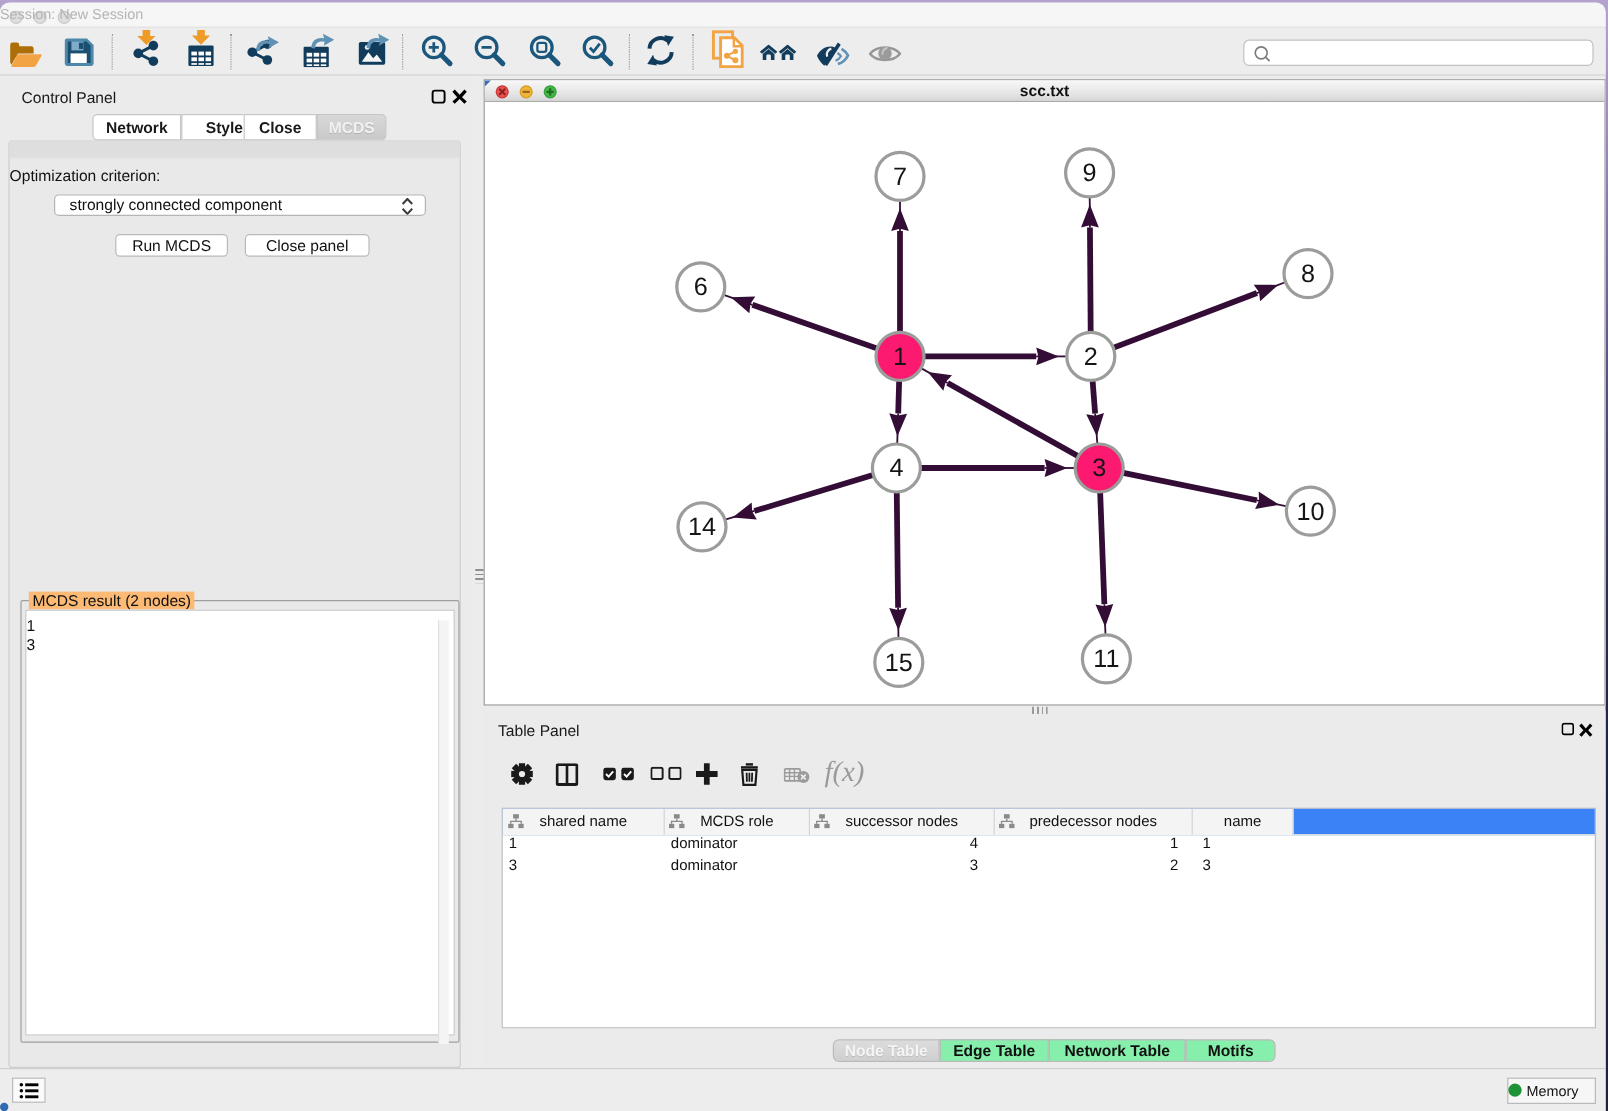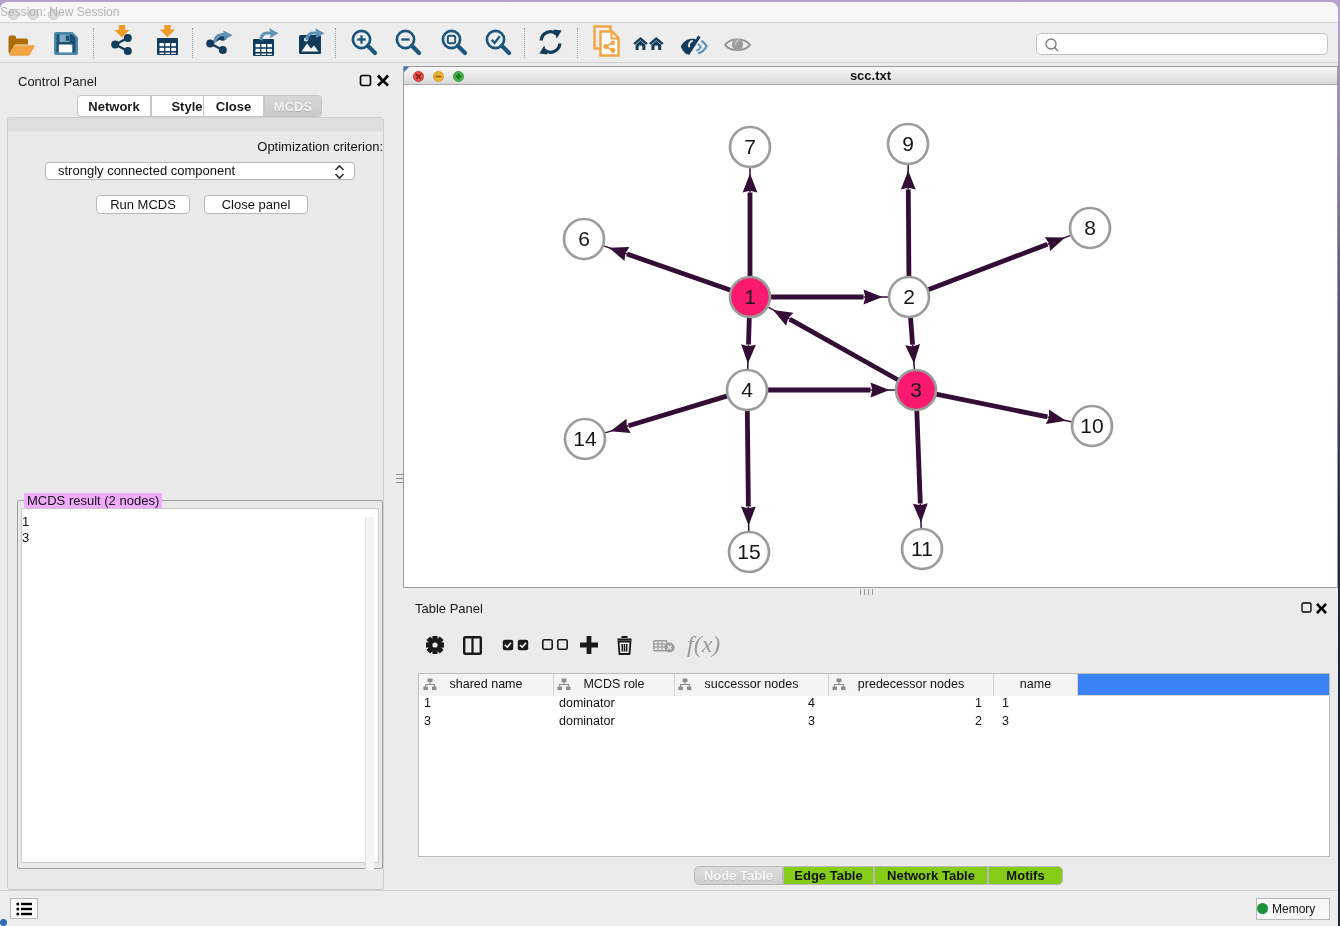--- a/index.html
+++ b/index.html
@@ -14,44 +14,44 @@
 .sep{position:absolute;top:4px;height:30px;width:0;border-left:1px dotted #9a9a9a}
 .ticon{position:absolute;top:3px}
 #leftpanel{position:absolute;left:0;top:64px;width:391px;height:826px;background:#ebebeb}
 #cph{position:absolute;left:18px;top:10px;font-size:13px;color:#1a1a1a}
 #searchbox{position:absolute;left:1036px;top:9px;width:292px;height:22px;background:#fff;border:1px solid #c2c2c2;border-radius:5px}
 
 .ltab{position:absolute;top:31px;height:22px;font-size:13px;font-weight:bold;color:#1a1a1a;background:#fff;border:1px solid #c6c6c6;text-align:center;line-height:21px}
 
 #cpane{position:absolute;left:7px;top:53px;width:377px;height:773px;background:#e9e9e9;border:1px solid #cfcfcf;border-radius:3px}
 #cpane .band{position:absolute;left:0;top:0;width:100%;height:14px;background:#dedede;border-bottom:1px solid #e4e4e4}
-#optlabel{position:absolute;left:0;top:21px;width:100%;text-align:right;font-size:13px;color:#111}
+#optlabel{position:absolute;left:0;top:21px;width:100%;text-align:left;font-size:13px;color:#111}
 #combo{position:absolute;left:37px;top:44px;width:310px;height:18px;background:#fff;border:1px solid #b5b5b5;border-radius:4px;font-size:13px;line-height:16px;padding-left:12px;color:#111}
 .btn{position:absolute;height:19px;line-height:17px;background:#fff;border:1px solid #b9b9b9;border-radius:4px;font-size:13px;text-align:center;color:#111}
 
 #resultbox{position:absolute;left:9px;top:382px;width:366px;height:369px;border:1px solid #9f9f9f;border-radius:2px}
-#resulttitle{position:absolute;left:6px;top:-8px;background:#f0abfc;padding:0 3px;font-size:13px;color:#111}
+#resulttitle{position:absolute;left:6px;top:-8px;background:#fdba74;padding:0 3px;font-size:13px;color:#111}
 #resultarea{position:absolute;left:3px;top:7px;width:358px;height:355px;background:#fff;border:1px solid #c9c9c9;font-size:13px;color:#111;line-height:15.5px;padding:5px 0 0 0px}
 #rscroll{position:absolute;right:4px;top:8px;width:9px;height:353px;background:#f4f4f4;border-left:1px solid #e0e0e0}
 
 #netwin{position:absolute;left:403px;top:66px;width:935px;height:522px;background:#fff;border:1px solid #9b9b9b}
 #nettitle{position:absolute;left:0;top:0;width:100%;height:18px;background:linear-gradient(180deg,#f8f8f8,#e3e3e3 70%,#d6d6d6);border-bottom:1px solid #ababab;text-align:center;font-size:13px;font-weight:bold;color:#111;line-height:18px}
 .mtl{position:absolute;top:4px;width:11px;height:11px;border-radius:50%}
 #netsvg{position:absolute;left:0px;top:19px}
 #bluecorner{position:absolute;left:0;top:0;width:0;height:0;border-left:5px solid #3a6ebd;border-bottom:5px solid transparent}
 
 #tablepanel{position:absolute;left:403px;top:592px;width:935px;height:298px;background:#ebebeb}
 #tph{position:absolute;left:12px;top:9px;font-size:13px;color:#1a1a1a}
 #ttoolbar{position:absolute;left:14px;top:36px;width:911px;height:35px}
 #tbl{position:absolute;left:15px;top:81px;width:912px;height:184px;background:#fff;border:1px solid #bdbdbd}
 #thead{position:absolute;left:0;top:0;width:100%;height:22px;background:#3b82f6;border-bottom:1px solid #d8d8d8}
 .th{position:absolute;top:0;height:22px;background:#f4f4f4;border-right:1px solid #d4d4d4;font-size:12.5px;color:#111;text-align:center;line-height:21px}
 .td{position:absolute;font-size:12.5px;color:#111;height:16px;line-height:16px}
 
-.btab{position:absolute;top:274px;height:19px;font-size:13px;font-weight:bold;text-align:center;line-height:18px;background:#84cc16;border:1px solid #b9b9b9;color:#111}
+.btab{position:absolute;top:274px;height:19px;font-size:13px;font-weight:bold;text-align:center;line-height:18px;background:#86efac;border:1px solid #b9b9b9;color:#111}
 #statusbar{position:absolute;left:0;top:890px;width:1338px;height:36px;background:#ededed;border-top:1px solid #cfcfcf}
 #memory{position:absolute;right:8px;top:7px;width:74px;height:22px;background:#f6f6f6;border:1px solid #b9b9b9;font-size:12px;text-align:left;line-height:20px;color:#111}
 #listbtn{position:absolute;left:10px;top:7px;width:28px;height:21px;background:#fafafa;border:1px solid #b9b9b9}
 </style></head>
 <body>
 <div id="wall"></div>
 <div id="win">
     <div id="winbg"></div>
   <div id="titlebar">
     <div class="tl" style="left:8px"></div>

